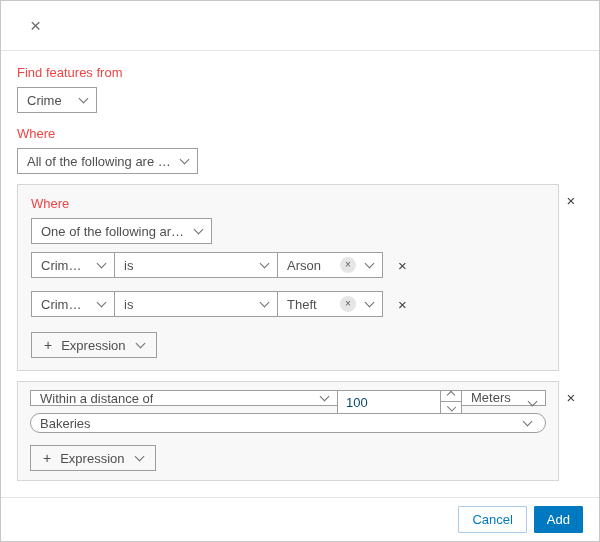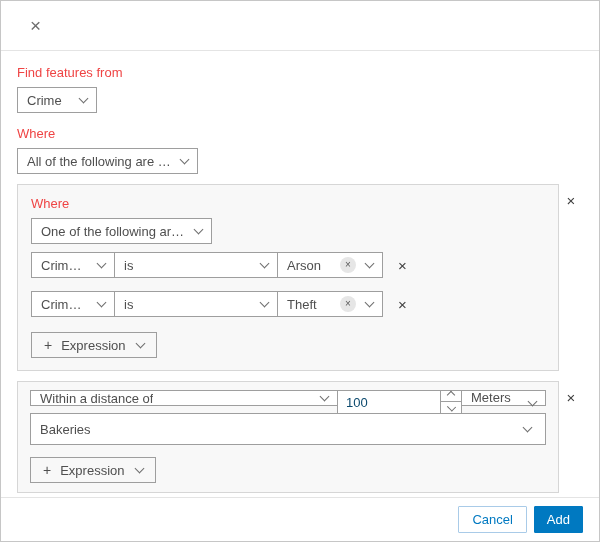--- a/index.html
+++ b/index.html
@@ -112,21 +112,21 @@
     font-size:13px;color:#0c4a6e;font-family:inherit;background:transparent;
   }
   .spinner{flex:0 0 21px;display:flex;flex-direction:column;border-left:1px solid #9e9e9e;}
   .spin-btn{
     flex:1 1 50%;background:none;border:none;cursor:pointer;padding:0;
     display:flex;align-items:center;justify-content:center;
   }
   .spin-btn.up{border-bottom:1px solid #9e9e9e;}
   .cell-unit{width:85px;margin-left:-1px;align-items:flex-end;}
   .layer-row{margin-top:-1px;}
-  .sel-full{display:flex;width:100%;height:32px;padding:0 14px 0 9px;}
+  .sel-full{display:flex;width:100%;height:20px;padding:0 14px 0 9px;border-radius:10px;}
   .g2 .add-expr{margin-top:12px;}
   .g2{padding:8px 12px 9px 12px;}
 
   
   .footer{
     flex:0 0 44px;margin-top:auto;
     border-top:1px solid #e4e4e4;
     display:flex;align-items:center;justify-content:flex-end;
     padding:0 16px;
   }

